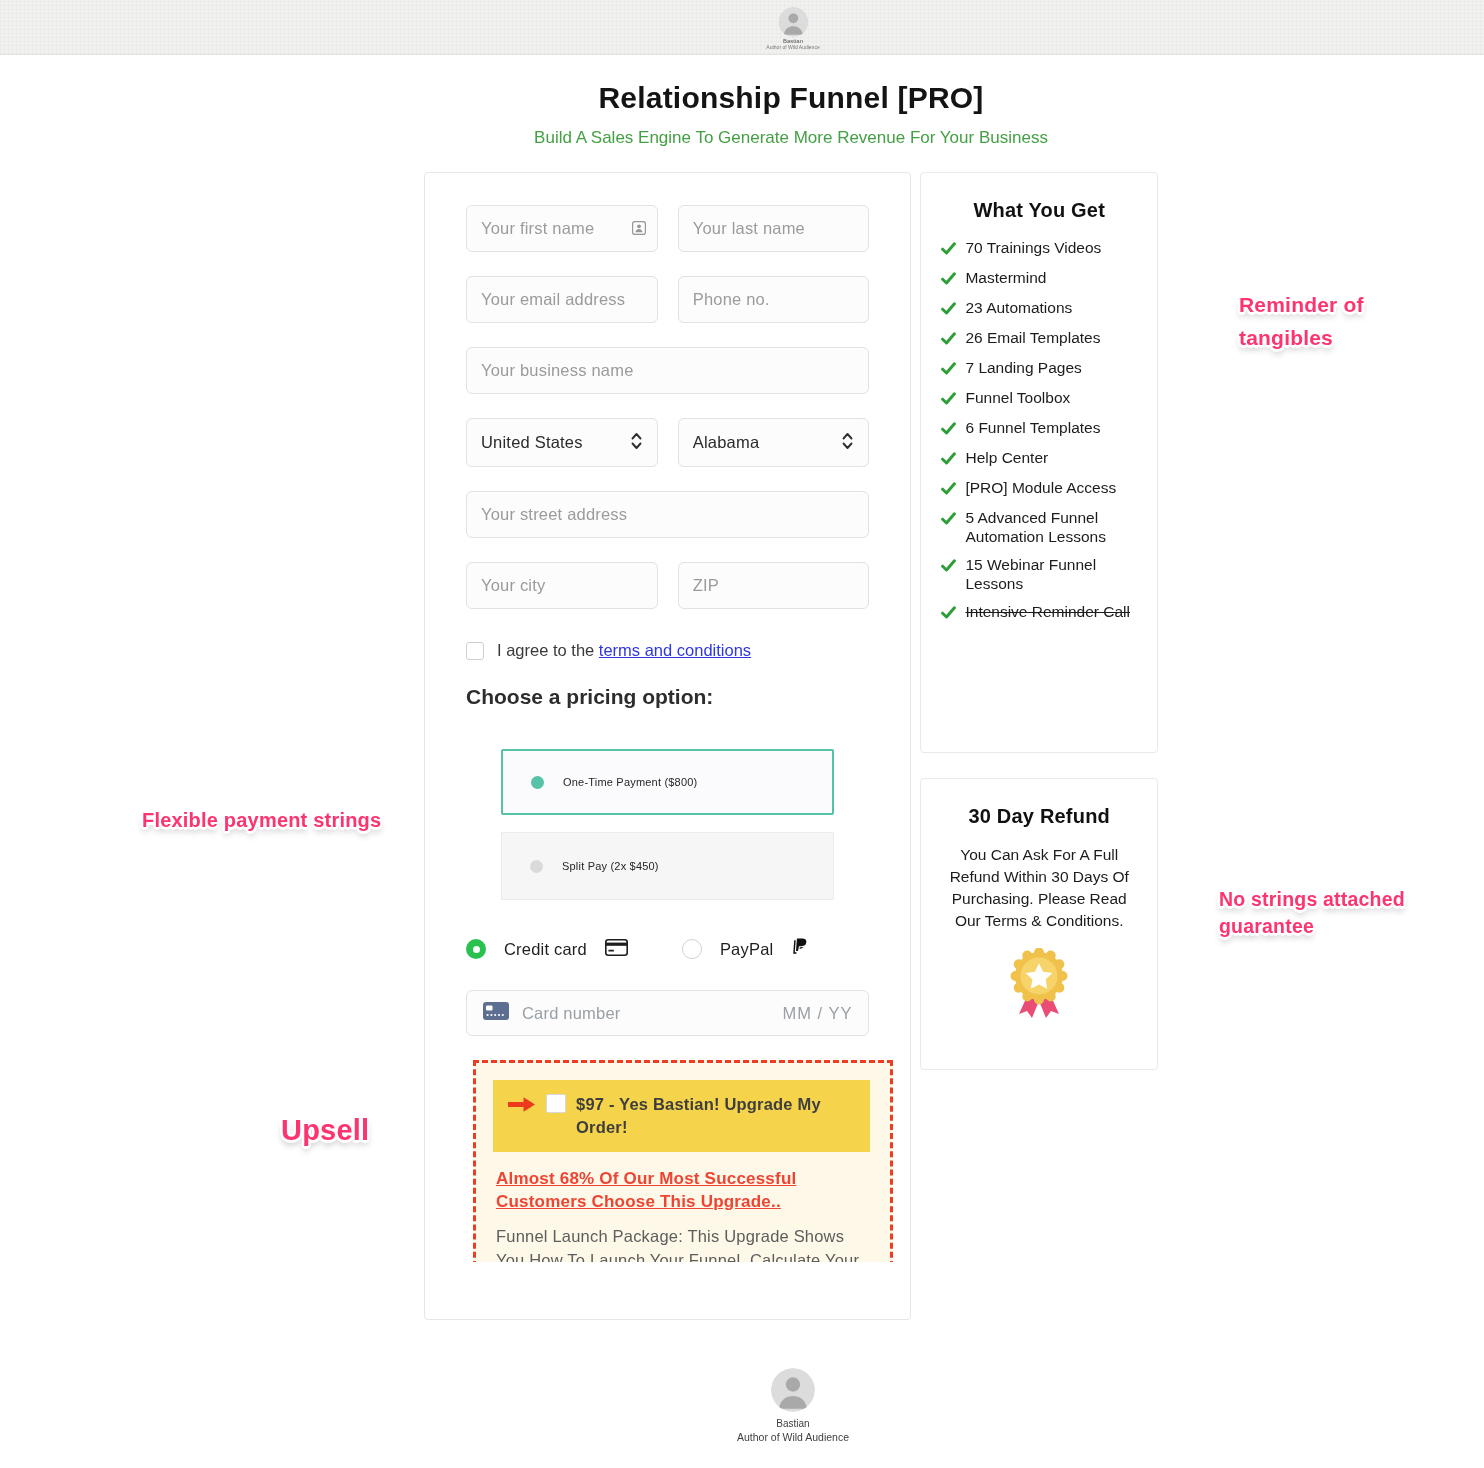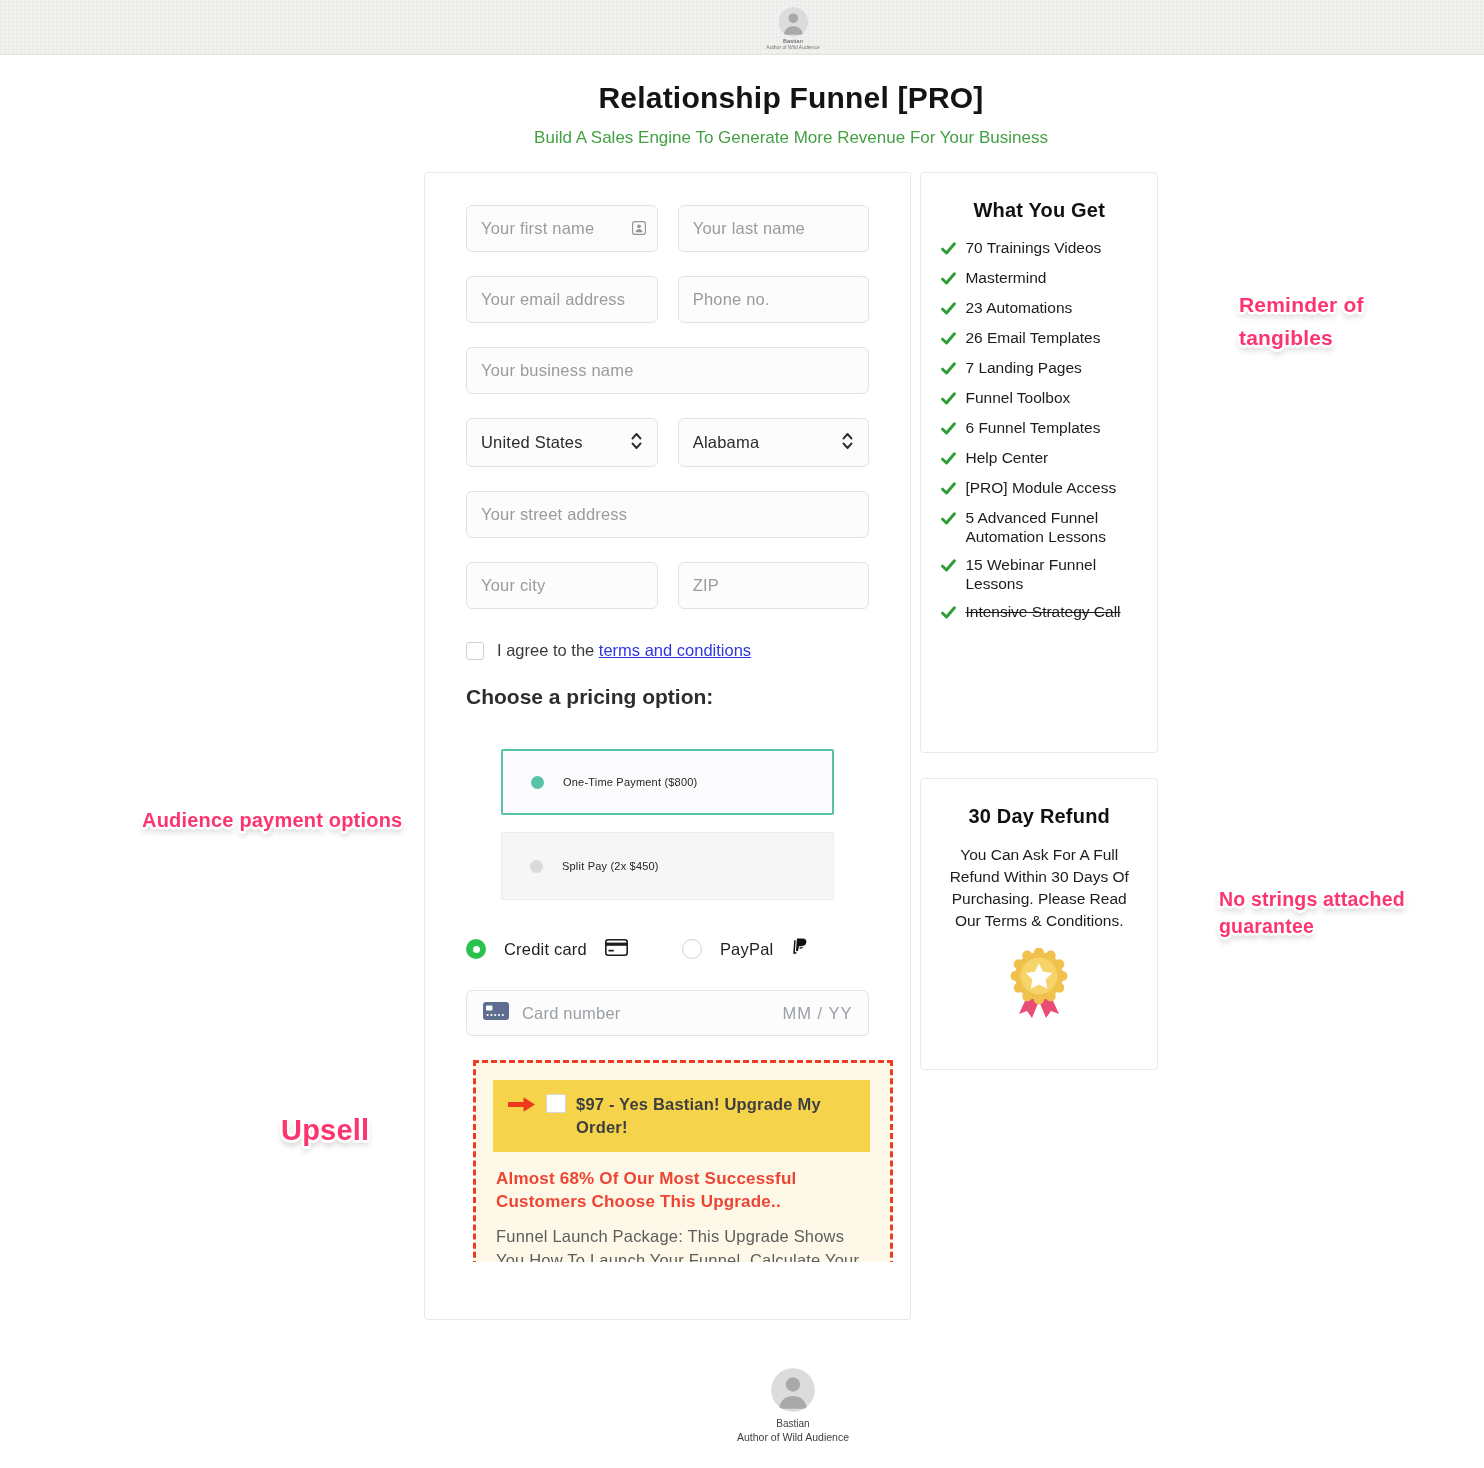--- a/index.html
+++ b/index.html
@@ -86,21 +86,21 @@
   .cardnum input::placeholder{ color:#9aa0a6; opacity:1; }
   .expiry{ font-size:16.5px; color:#9aa0a6; letter-spacing:1px; }
 
   
   .upsell-clip{ margin-top:24px; margin-left:7px; width:420px; height:202px; overflow:hidden; }
   .upsell-box{ border:3px dashed #ee3c23; background:#fdf8e8; height:280px; padding:17px 20px 0 17px; }
   .upsell-band{ background:#f5d44c; padding:13px 12px 13px 14px; display:flex; align-items:flex-start; gap:10px; }
   .upsell-band .arrow{ margin-top:3px; flex-shrink:0; }
   .upsell-check{ width:20px; height:19px; background:#fff; border:1px solid #d8d8d8; border-radius:2px; margin-top:1px; flex-shrink:0; cursor:pointer; }
   .upsell-band-label{ font-size:16.5px; font-weight:700; color:#3e3e3e; line-height:1.4; letter-spacing:.2px; }
-  .upsell-red{ margin-top:16px; padding:0 3px; font-size:17px; font-weight:700; color:#ee4433; line-height:1.35; letter-spacing:.2px; cursor:pointer; }
+  .upsell-red{ margin-top:16px; padding:0 3px; font-size:17px; font-weight:700; color:#ee4433; text-decoration:underline; line-height:1.35; letter-spacing:.2px; cursor:pointer; }
   .upsell-body{ margin-top:11px; padding:0 3px; font-size:16.5px; color:#5d5d5d; line-height:1.45; letter-spacing:.2px; }
 
   
   .side-title{ text-align:center; font-size:20px; font-weight:700; color:#111; letter-spacing:.2px; }
   .wyg-list{ margin-top:17px; list-style:none; }
   .wyg-list li{ display:flex; gap:9px; margin-bottom:10px; }
   .wyg-list li svg{ flex-shrink:0; margin-top:3px; }
   .wyg-list li .lbl{ font-size:15.5px; line-height:1.2; color:#1c1c1c; }
   .wyg-list li.struck .lbl{ text-decoration:line-through; }
   .refund-body{ margin-top:16px; font-size:15.5px; line-height:1.42; color:#1c1c1c; text-align:center; }
@@ -341,21 +341,21 @@
             <li>
               <span><svg width="15" height="13" viewBox="0 0 15 13">
                   <path d="M1.6 7.2 L5.5 11 L13.4 1.8" stroke="#2f9e38" stroke-width="3" fill="none" stroke-linecap="round" stroke-linejoin="round"></path>
                 </svg></span>
               <span class="lbl">15 Webinar Funnel Lessons</span>
             </li>
             <li class="struck">
               <span><svg width="15" height="13" viewBox="0 0 15 13">
                   <path d="M1.6 7.2 L5.5 11 L13.4 1.8" stroke="#2f9e38" stroke-width="3" fill="none" stroke-linecap="round" stroke-linejoin="round"></path>
                 </svg></span>
-              <span class="lbl">Intensive Strategy Call</span>
+              <span class="lbl">Intensive Reminder Call</span>
             </li>
           </ul>
       </div>
 
       <div class="side-card refund-card">
         <div class="side-title">30 Day Refund</div>
         <div class="refund-body">You Can Ask For A Full Refund Within 30 Days Of Purchasing. Please Read Our Terms &amp; Conditions.</div>
         <span class="medal" style="width:64px;height:72px;">
           <svg width="64" height="72" viewBox="0 0 64 72">
             <path d="M22 44 L12 66 L20 63 L25 70 L34 48 Z" fill="#e94d76"></path>
@@ -378,21 +378,21 @@
             <circle cx="32" cy="28" r="18.5" fill="#f6d469"></circle>
             <path d="M32 15.5 l4.1 8.3 9.2 1.3 -6.7 6.5 1.6 9.1 -8.2-4.3 -8.2 4.3 1.6-9.1 -6.7-6.5 9.2-1.3 z" fill="#ffffff"></path>
           </svg>
         </span>
       </div>
     </div>
   </div>
 </div>
 
 <div class="annotation ann-tangibles">Reminder of tangibles</div>
-<div class="annotation ann-payment">Audience payment options</div>
+<div class="annotation ann-payment">Flexible payment strings</div>
 <div class="annotation ann-guarantee">No strings attached guarantee</div>
 <div class="annotation ann-upsell">Upsell</div>
 
 <div class="footer-profile">
   <span class="av">
     <svg viewBox="0 0 40 40" width="44" height="44">
         <circle cx="20" cy="20" r="20" fill="#dcdcdc"></circle>
         <circle cx="20" cy="15" r="6.5" fill="#a9a9a9"></circle>
         <path d="M7 37c2-8.5 7-11.5 13-11.5s11 3 13 11.5z" fill="#a9a9a9"></path>
       </svg>

